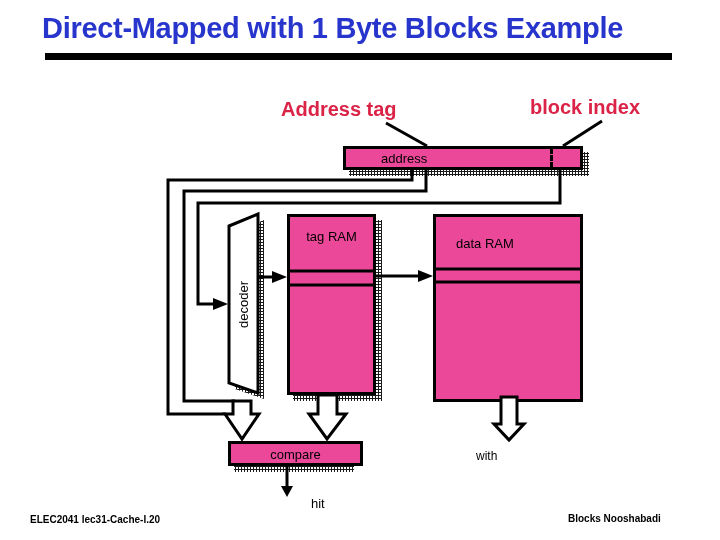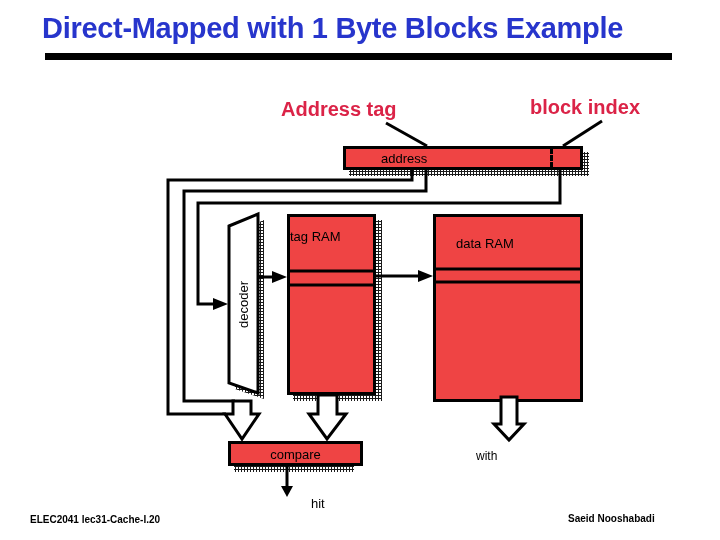--- a/index.html
+++ b/index.html
@@ -30,30 +30,30 @@
   }
   #address-shadow { left:349px; top:152px; width:240px; height:24px; }
   #tag-ram-shadow { left:293px; top:220px; width:89px;  height:181px; }
   #compare-shadow { left:234px; top:447px; width:120px; height:25px; }
   #decoder-shadow {
     left:235px; top:220px; width:29px; height:179px;
     clip-path: polygon(0 12px, 29px 0, 29px 179px, 0 169px);
   }
 
   .box {
-    box-sizing:border-box; background:#ef4444; border:3px solid #000; z-index:2;
+    box-sizing:border-box; background:#ec4899; border:3px solid #000; z-index:2;
     font-size:13px; color:#000;
   }
   #address-box { left:343px; top:146px; width:240px; height:24px; }
   #address-label { position:absolute; left:35px; top:2px; }
   #address-divider {
     position:absolute; left:204px; top:-1px; height:20px; width:0;
     border-left:3px dashed #000;
   }
-  #tag-ram-box { left:287px; top:214px; width:89px; height:181px; }
+  #tag-ram-box { left:287px; top:214px; width:89px; height:181px; text-align:center; }
   #tag-ram-label { position:absolute; left:0; right:0; top:12px; }
   #data-ram-box { left:433px; top:214px; width:150px; height:188px; }
   #data-ram-label { position:absolute; left:20px; top:19px; }
   #compare-box { left:228px; top:441px; width:135px; height:25px; text-align:center; }
   #compare-label { position:absolute; left:0; right:0; top:3px; }
 
   #decoder-label {
     left:229px; top:226px; width:29px; height:157px; z-index:5;
     display:flex; align-items:center; justify-content:center;
     writing-mode:vertical-rl; transform:rotate(180deg);
@@ -149,15 +149,15 @@
       </g>
     </g>
   </svg>
 
   <div class="abs" id="decoder-label">decoder</div>
 
   <div class="abs smalllabel" id="hit-label">hit</div>
   <div class="abs smalllabel" id="data-label">with</div>
 
   <div class="abs footer" id="footer-left">ELEC2041 lec31-Cache-I.20</div>
-  <div class="abs footer" id="footer-right">Saeid Nooshabadi</div>
+  <div class="abs footer" id="footer-right">Blocks Nooshabadi</div>
 
 </div>
 
 </body></html>

